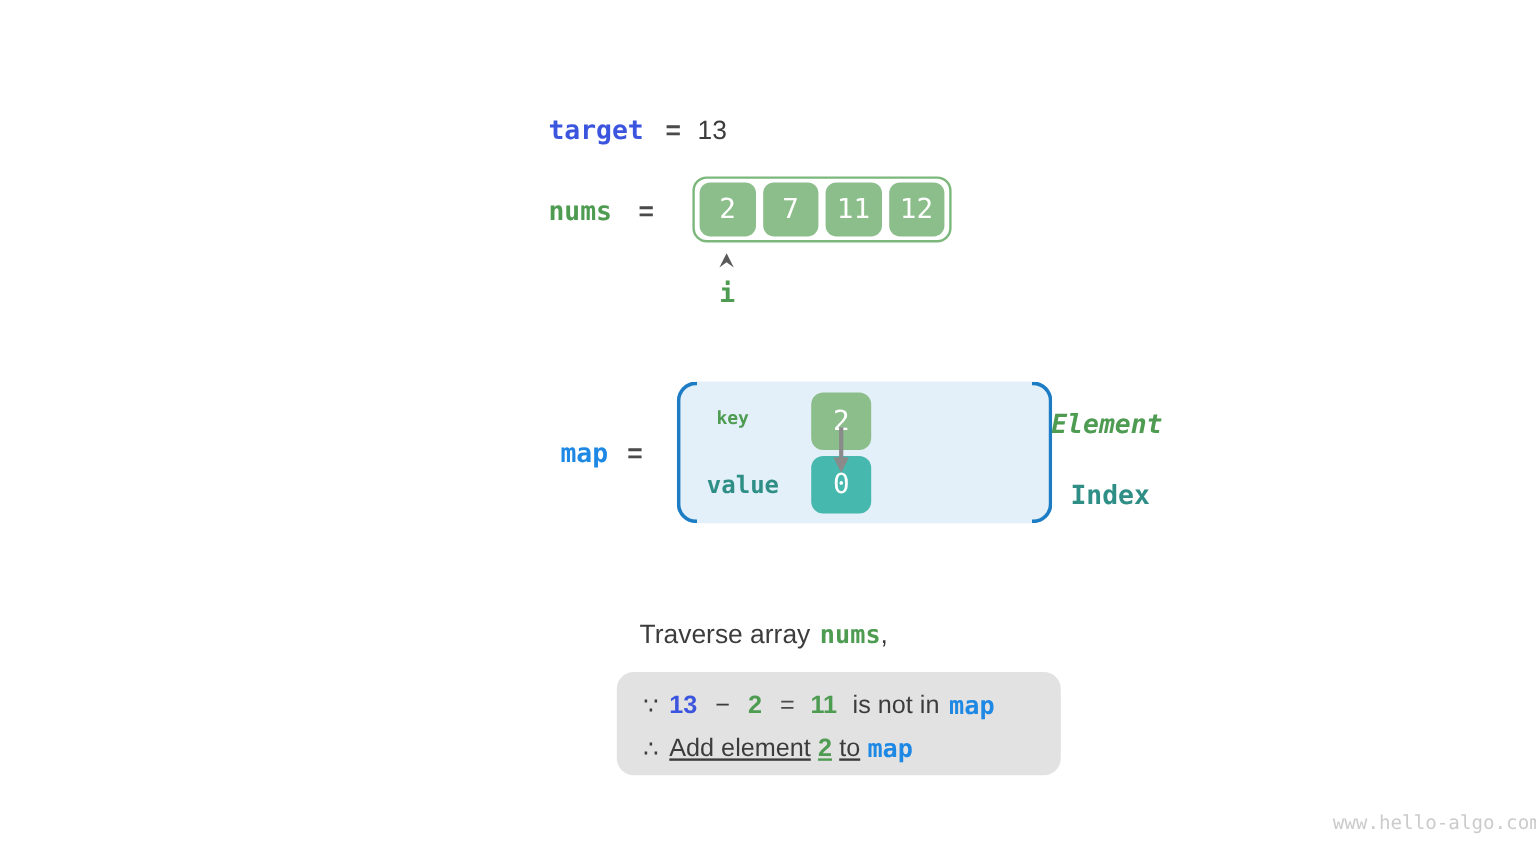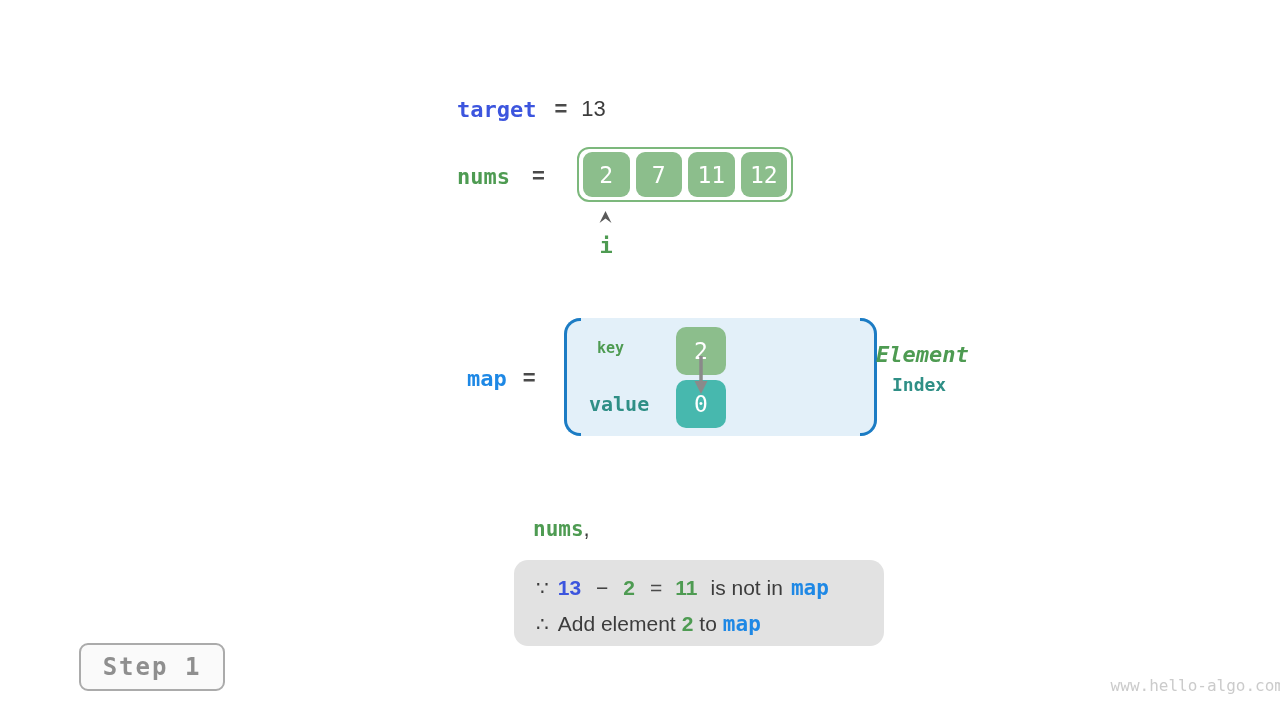--- a/index.html
+++ b/index.html
@@ -80,41 +80,41 @@
     border-radius: 10px;
     color: #ffffff; font-size: 23px;
     display: flex; align-items: center; justify-content: center;
   }
   .key-cell   { left: 632px; top: 327px; background: #8CBE8C; }
   .value-cell { left: 632px; top: 380px; background: #47B8AE; }
 
   .kv-arrow { left: 647px; top: 354px; width: 20px; height: 42px; }
 
   .element-label { left: 832px; top: 342px; font-size: 22px; font-style: italic; }
-  .index-label   { left: 848px; top: 374px; font-size: 18px; }
+  .index-label   { left: 848px; top: 401px; font-size: 22px; }
 
   
   .caption { left: 489px; top: 516px; font-size: 22px; display: flex; align-items: baseline; }
   .caption .pre { margin-right: 8px; }
   .caption .code { font-size: 21px; }
 
   .note-box {
     left: 470px; top: 560px;
     width: 370px; height: 86px;
     background: #E2E2E2;
     border-radius: 14px;
     padding: 10px 0 0 22px;
     font-size: 21px;
   }
   .note-line { height: 36px; display: flex; align-items: center; white-space: nowrap; }
   .note-line .sym   { margin-right: 9px; font-size: 20px; }
   .note-line .sp-a  { margin-right: 15px; }
   .note-line .sp-b  { margin-right: 13px; }
   .note-line .sp-c  { margin-right: 8px; }
-  .note-line .sp-d  { margin-right: 6px; }
+  .note-line .sp-d  { margin-right: 6px; text-decoration: underline; }
   .note-line .codebit { font-size: 21px; }
 
   
   .step-badge {
     left: 35px; top: 643px;
     width: 146px; height: 48px;
     background: #FAFAFA;
     border: 2px solid #ABABAB;
     border-radius: 9px;
     display: flex; align-items: center; justify-content: center;
@@ -172,20 +172,21 @@
 
   <svg class="abs kv-arrow" viewBox="0 0 20 42">
     <line x1="10" y1="2" x2="10" y2="30" stroke="#8A8A8A" stroke-width="3.5"></line>
     <path d="M10 40 L3.5 27 L16.5 27 Z" fill="#8A8A8A"></path>
   </svg>
 
   <div class="abs element-label mono bold green">Element</div>
   <div class="abs index-label mono bold teal">Index</div>
 
   <div class="abs caption">
+    <span class="pre dark">Traverse array</span>
     <span class="code mono bold green">nums</span>
     <span class="dark">,</span>
   </div>
 
   <div class="abs note-box">
     <div class="note-line">
       <span class="sym dark">∵</span>
       <span class="bold indigo sp-a">13</span>
       <span class="dark sp-a">−</span>
       <span class="bold green sp-a">2</span>
@@ -196,17 +197,16 @@
     </div>
     <div class="note-line">
       <span class="sym dark">∴</span>
       <span class="dark sp-d">Add element</span>
       <span class="bold green sp-d">2</span>
       <span class="dark sp-d">to</span>
       <span class="codebit mono bold azure">map</span>
     </div>
   </div>
 
-  <div class="abs step-badge mono bold">Step 1</div>
 
   <div class="abs watermark mono">www.hello-algo.com</div>
 
 </div>
 
 </body></html>

